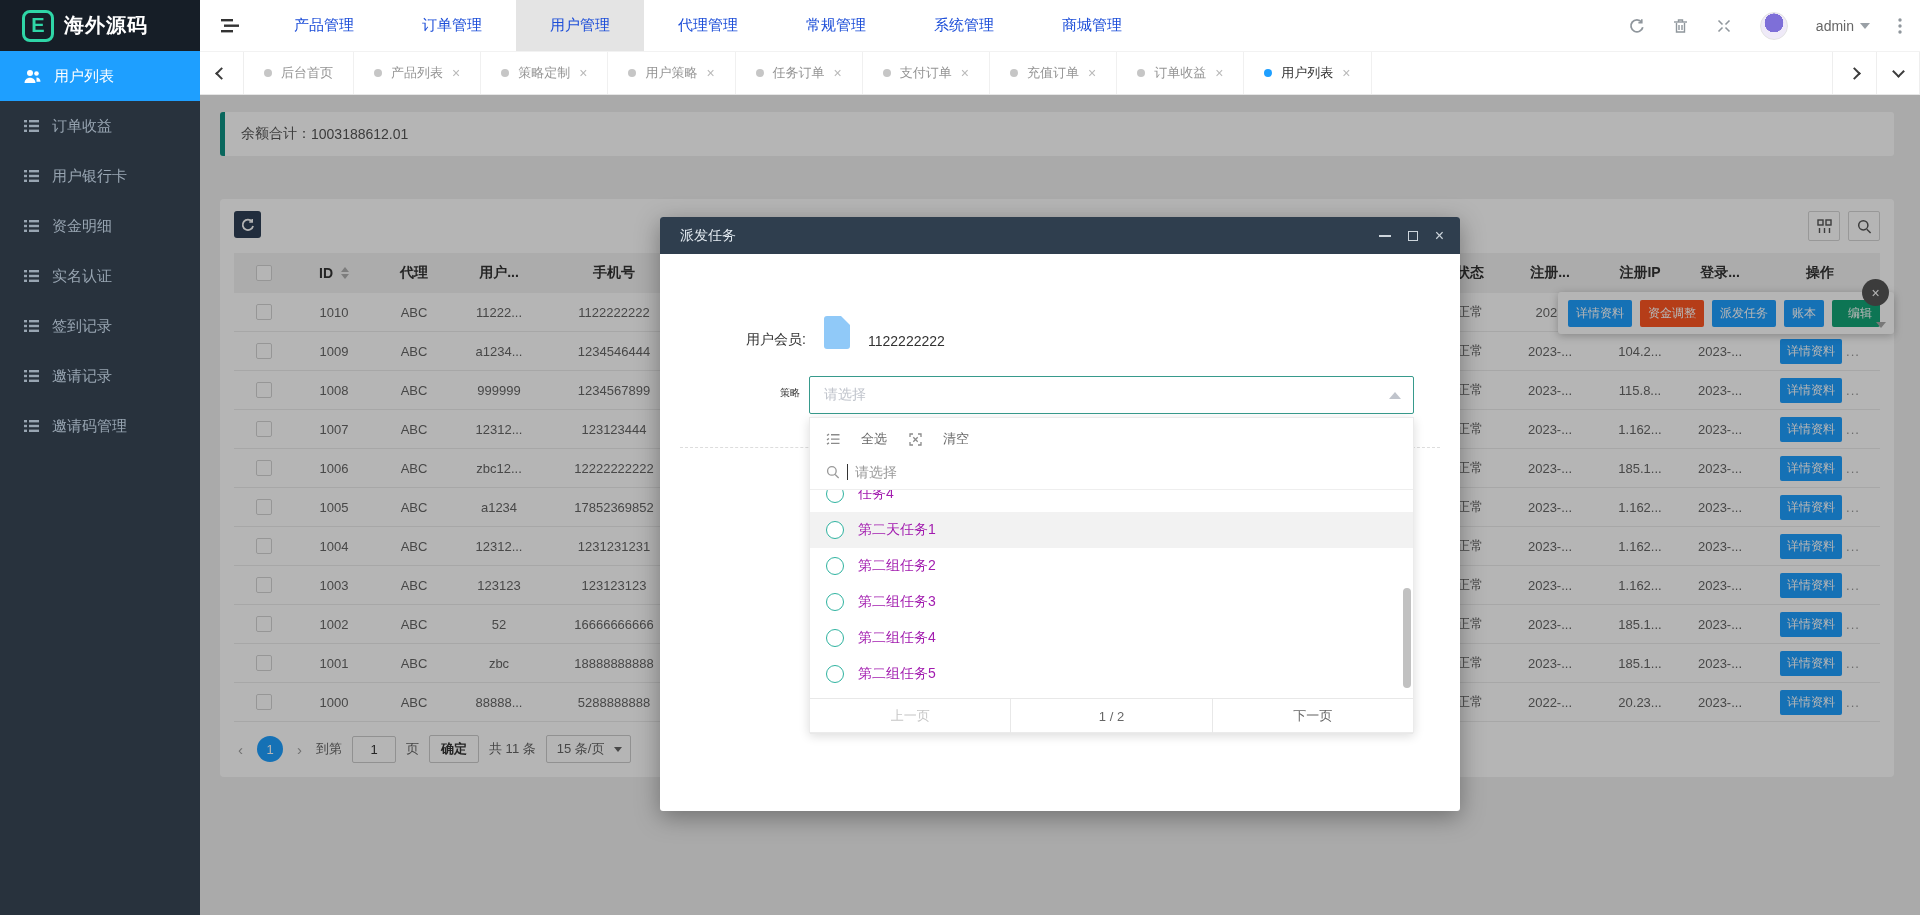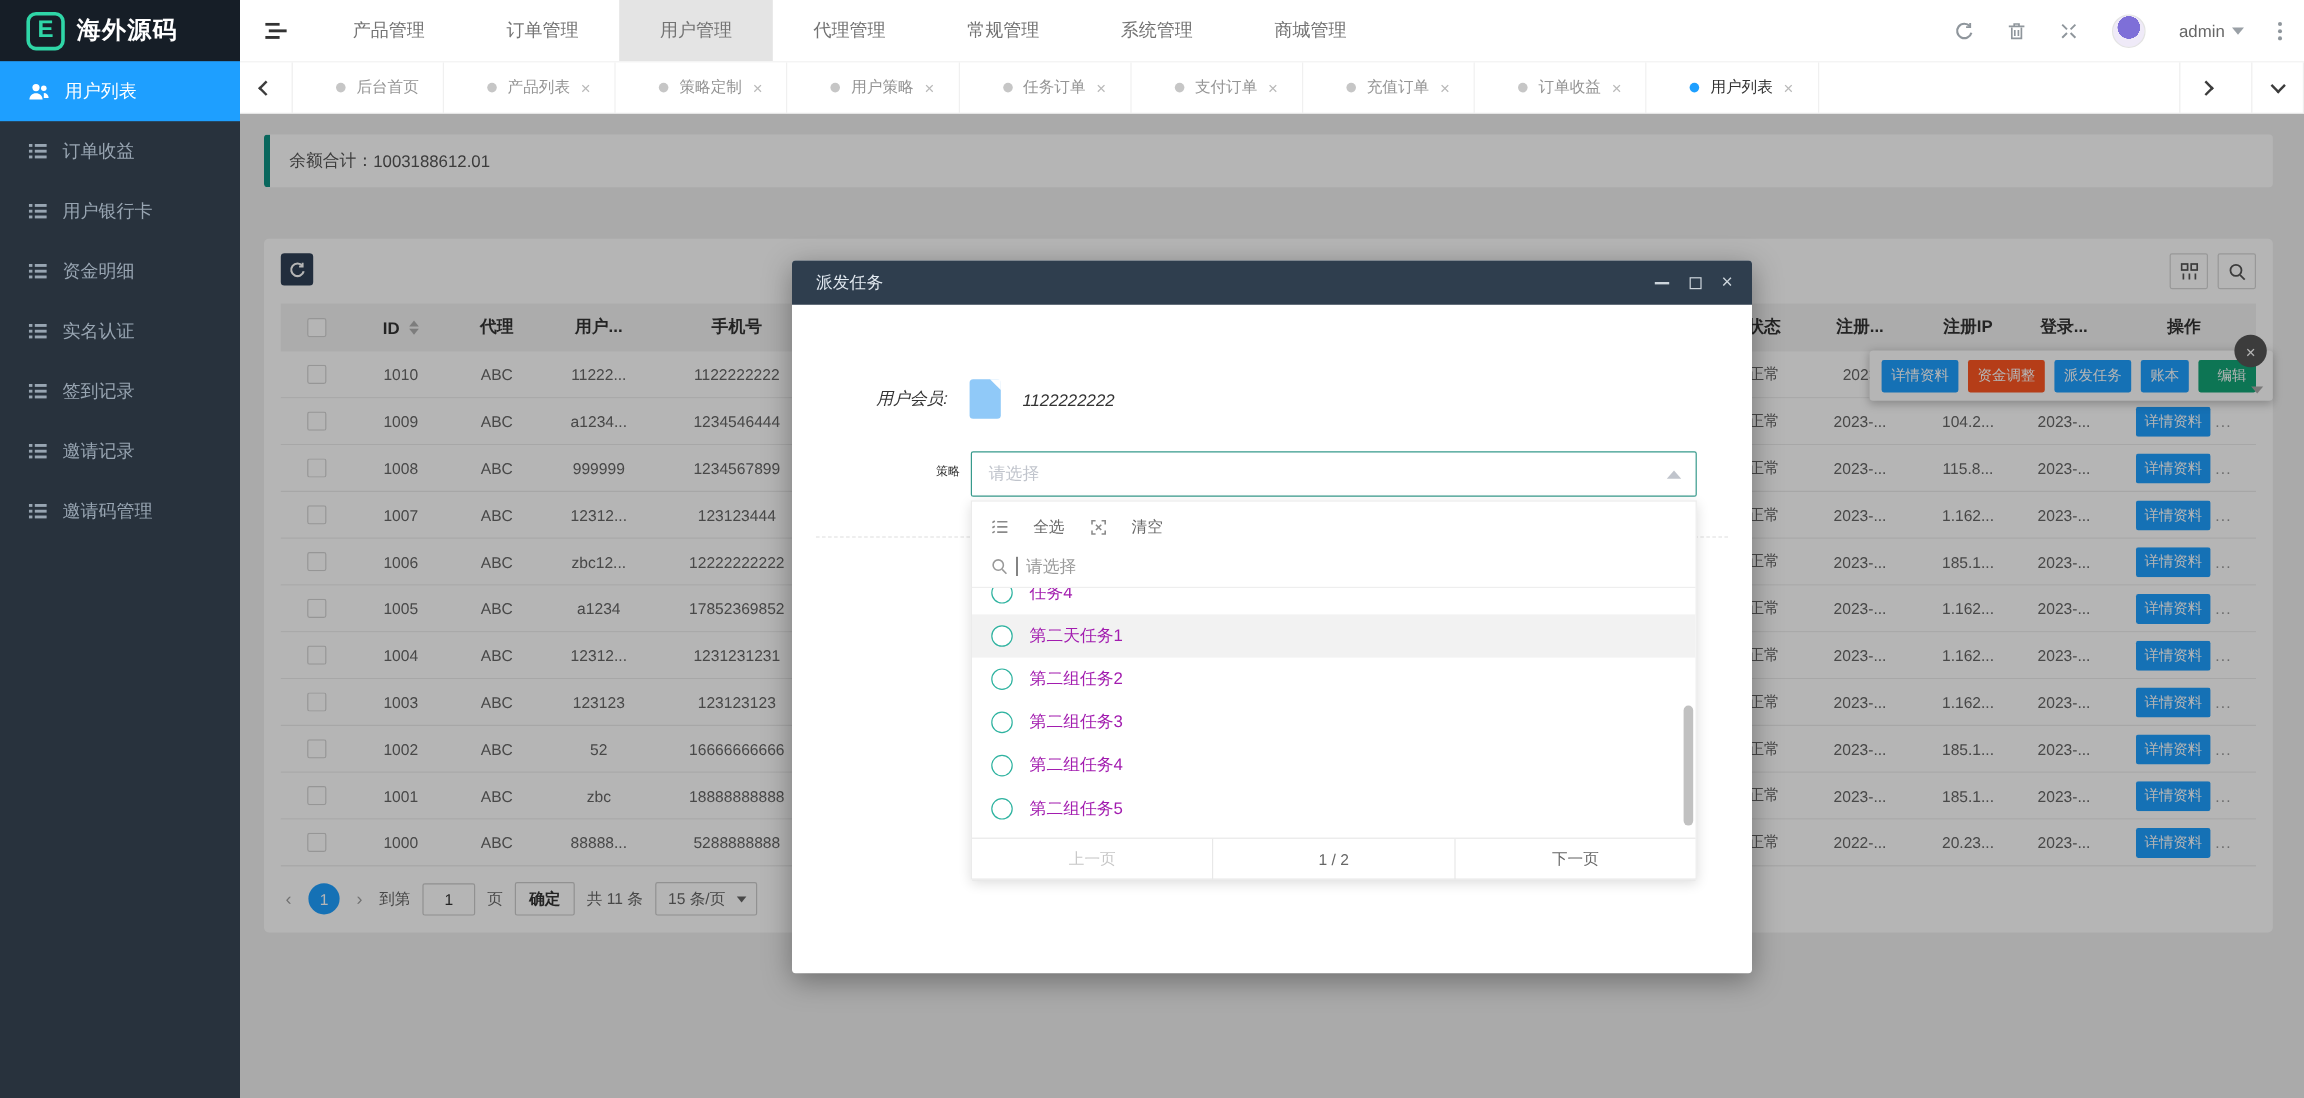--- a/index.html
+++ b/index.html
@@ -14,32 +14,32 @@
     font-weight:bold; font-size:20px; display:flex; align-items:center; justify-content:center; }
   .logo-name { color:#fff; font-size:20px; font-weight:bold; letter-spacing:1px; }
   .side-item { height:50px; display:flex; align-items:center; gap:13px; padding-left:24px;
     color:#98a5b2; font-size:15px; cursor:pointer; }
   .side-item svg { flex:0 0 auto; }
   .side-item.active { background:#1e9fff; color:#fff; }
 
   
   .topbar { position:absolute; left:200px; top:0; width:1720px; height:51px; background:#fff; display:flex; align-items:stretch; }
   .burger { width:60px; display:flex; align-items:center; justify-content:center; color:#333; cursor:pointer; }
-  .nav-item { padding:0 34px; display:flex; align-items:center; font-size:15px; color:#737373; cursor:pointer; }
+  .nav-item { padding:0 34px; display:flex; align-items:center; font-size:15px; color:#1d4ed8; cursor:pointer; }
   .nav-item.active { background:#e4e4e4; }
   .top-right { margin-left:auto; display:flex; align-items:center; gap:28px; padding-right:18px; }
   .tool-ic { color:#8f969c; display:flex; cursor:pointer; }
   .avatar { width:28px; height:28px; border-radius:50%;
     background:radial-gradient(circle at 50% 38%,#7e6fd8 0 45%,#efeaf8 46% 100%); border:1px solid #e3e3e3; cursor:pointer;}
   .admin-wrap { display:flex; align-items:center; gap:6px; color:#666; font-size:14px; cursor:pointer; }
   .caret-down { width:0; height:0; border-left:5px solid transparent; border-right:5px solid transparent; border-top:6px solid #9aa0a6; }
 
   
   .tabbar { position:absolute; left:200px; top:51px; width:1720px; height:44px; background:#fff;
-    border-top:1px solid #f2f2f2; border-bottom:1px solid #e6e6e6; display:flex; align-items:stretch;gap:16px; }
+    border-top:1px solid #f2f2f2; border-bottom:1px solid #e6e6e6; display:flex; align-items:stretch; }
   .tab-arrow { width:44px; display:flex; align-items:center; justify-content:center; border-right:1px solid #eee; cursor:pointer; }
   .tab-arrow.right { border-right:none; border-left:1px solid #eee; margin-left:auto; }
   .tab-arrow.last { border-left:1px solid #eee; margin-left:0; }
   .chev { width:9px; height:9px; border-right:2px solid #3c3c3c; border-bottom:2px solid #3c3c3c; display:inline-block; }
   .chev.l { transform:rotate(135deg); } .chev.r { transform:rotate(-45deg); } .chev.d { transform:rotate(45deg); margin-top:-4px; }
   .tab { display:flex; align-items:center; gap:9px; padding:0 20px; border-right:1px solid #f0f0f0;
     font-size:13px; color:#949494; cursor:pointer; white-space:nowrap; }
   .tab .dot { width:8px; height:8px; border-radius:50%; background:#c6c6c6; }
   .tab .x { color:#b9b9b9; font-size:14px; line-height:1; }
   .tab.active { color:#333; }
@@ -104,21 +104,21 @@
   
   .modal { position:absolute; left:660px; top:217px; width:800px; height:594px; background:#fff;
     border-radius:3px; box-shadow:0 6px 24px rgba(0,0,0,.35); z-index:100; }
   .m-title { height:37px; background:#2f3e4e; border-radius:3px 3px 0 0; display:flex; align-items:center;
     padding:0 16px 0 20px; color:#e3eaf1; font-size:14px; }
   .m-ctrl { margin-left:auto; display:flex; align-items:center; gap:17px; }
   .ic-min { width:12px; height:2px; background:#cdd5dc; cursor:pointer; }
   .ic-max { width:10px; height:10px; border:1.5px solid #cdd5dc; cursor:pointer; }
   .ic-close { color:#cdd5dc; font-size:16px; line-height:1; cursor:pointer; }
   .m-body { position:relative; height:557px; }
-  .m-row-member { position:absolute; left:0; top:62px; width:100%; display:flex; align-items:center;font-style:italic; }
+  .m-row-member { position:absolute; left:16px; top:62px; width:100%; display:flex; align-items:flex-end; }
   .m-label { width:130px; text-align:right; font-size:14px; color:#333; }
   .file-icon { position:relative; width:26px; height:33px; background:#90c9f8; border-radius:3px; margin-left:18px; }
   .file-icon::before { content:""; position:absolute; right:0; top:0; width:0; height:0;
     border-top:9px solid #fff; border-left:9px solid transparent; }
   .m-member-val { margin-left:18px; font-size:14px; color:#333; }
   .m-row-strategy { position:absolute; left:0; top:122px; width:100%; display:flex; }
   .m-label2 { width:140px; text-align:right; font-size:10px; color:#333; padding-top:10px; }
   .sel { position:relative; margin-left:9px; width:605px; height:38px; border:1px solid #379a8c; border-radius:2px;
     background:#fff; display:flex; align-items:center; padding:0 30px 0 14px; cursor:pointer; z-index:4; }
   .sel-ph { color:#c0c4cc; font-size:14px; }

